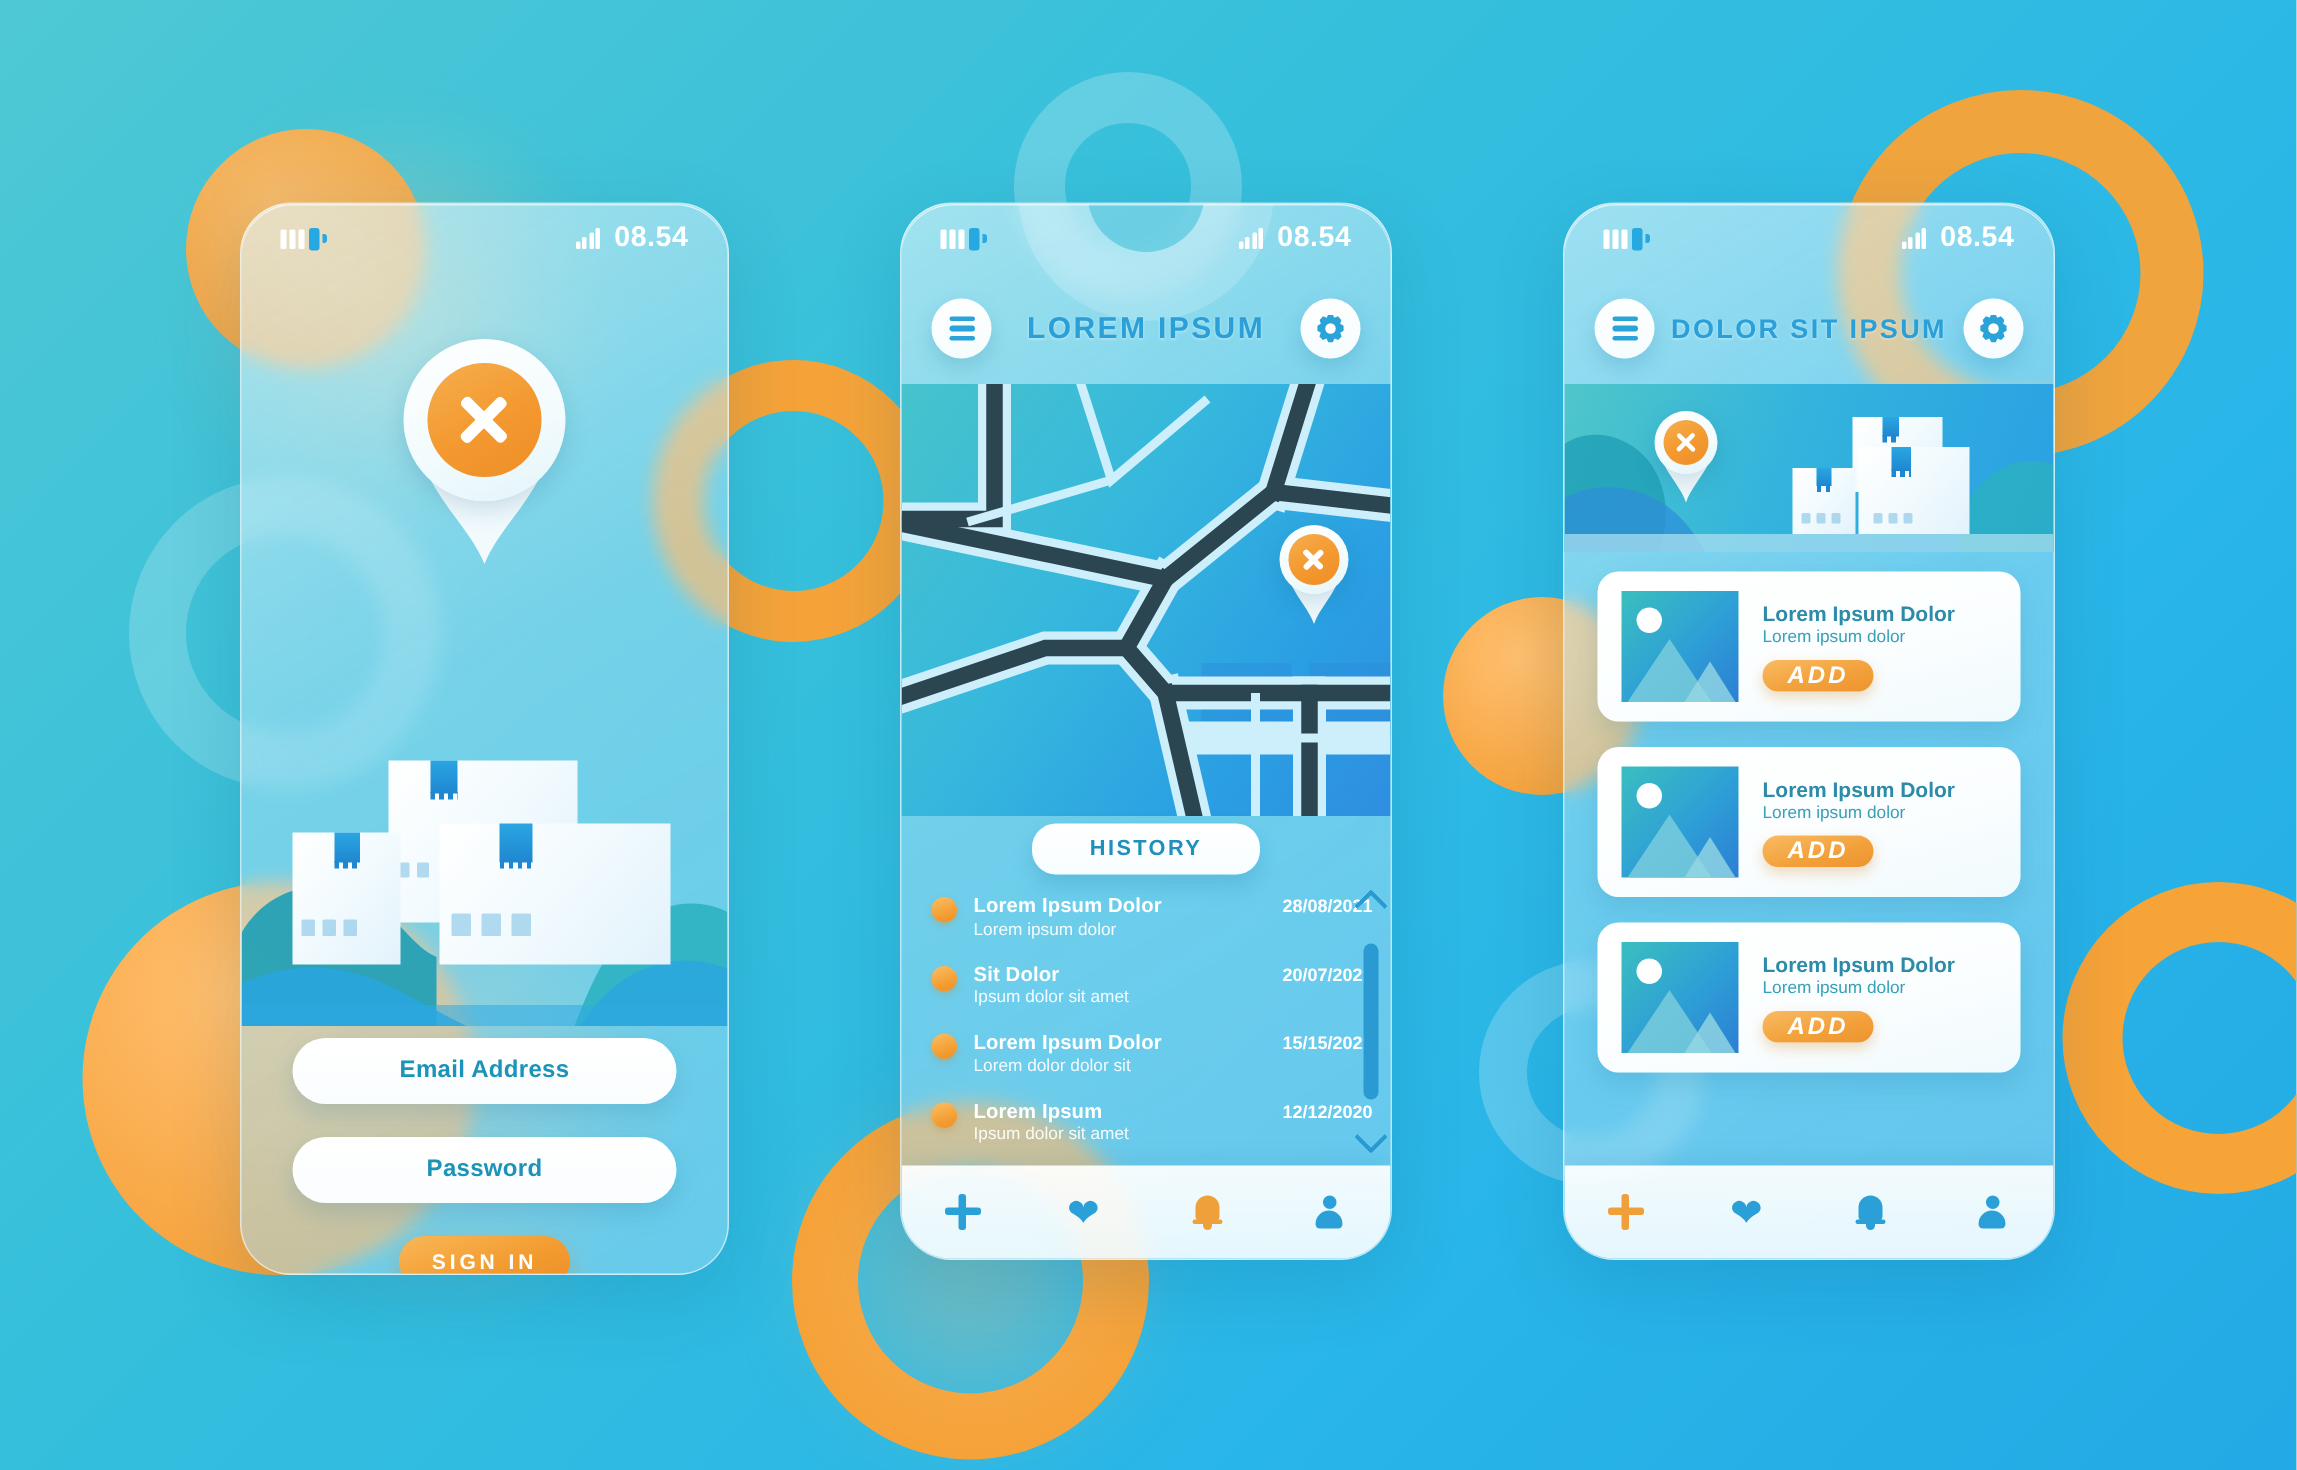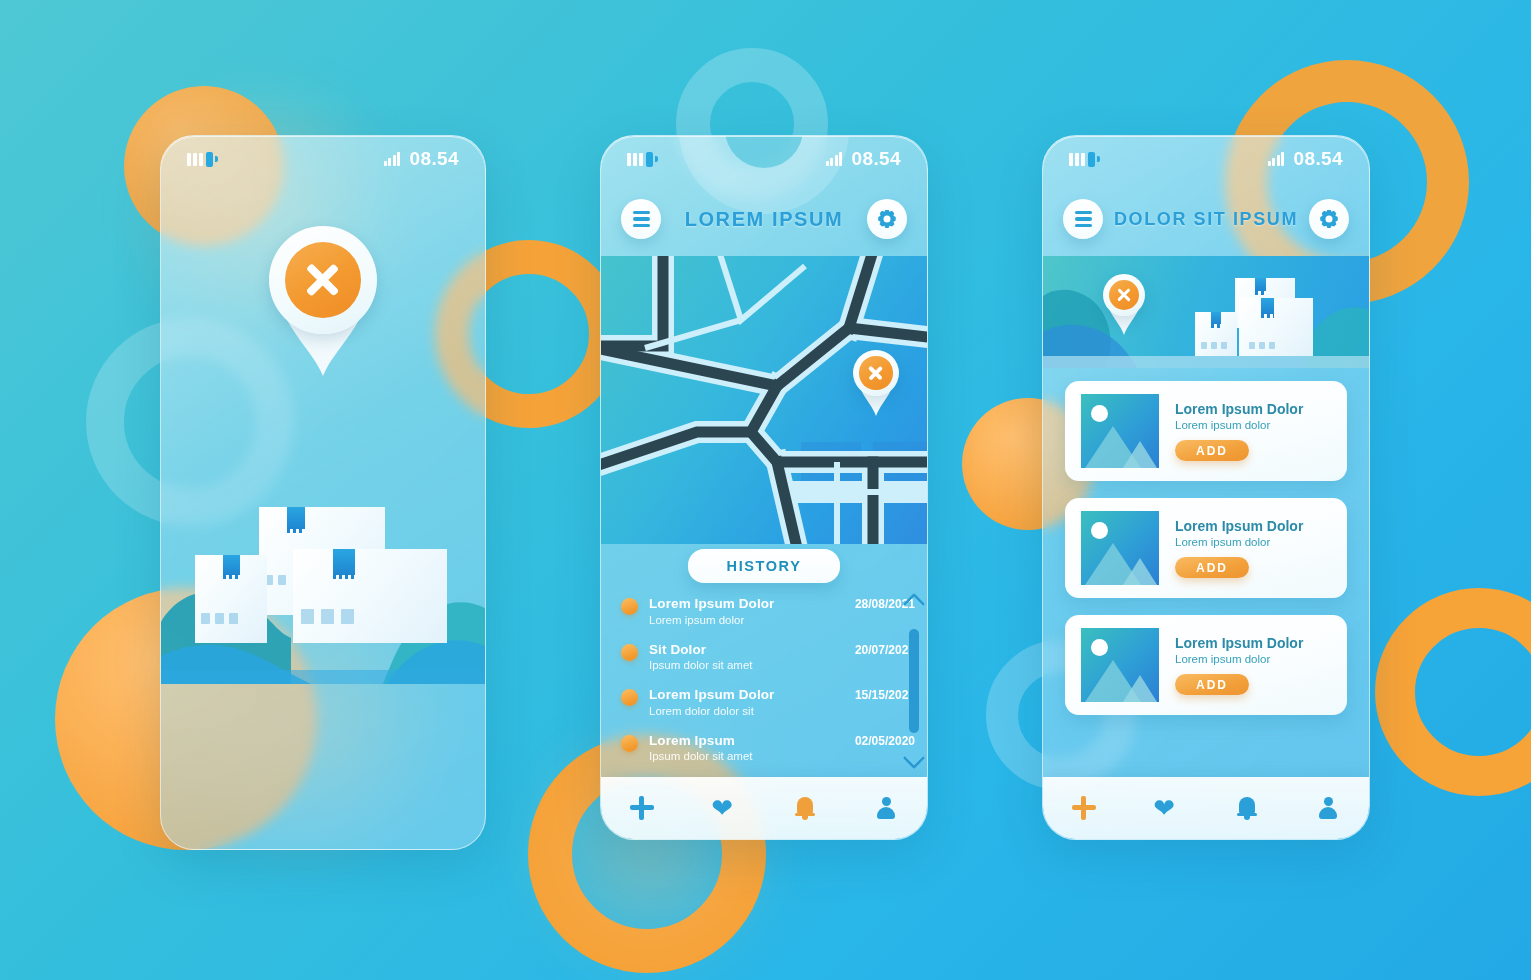--- a/index.html
+++ b/index.html
@@ -141,21 +141,21 @@
     background:linear-gradient(135deg,#3abfbf 0%,#2e9fd6 55%,#2b7fd4 100%);}
   .thumb .sun{position:absolute;left:10px;top:11px;width:17px;height:17px;border-radius:50%;background:#ffffff;}
   .thumb .m1{position:absolute;left:4px;bottom:0;width:0;height:0;border-left:28px solid transparent;border-right:28px solid transparent;border-bottom:42px solid rgba(120,205,220,.85);}
   .thumb .m2{position:absolute;right:2px;bottom:0;width:0;height:0;border-left:17px solid transparent;border-right:17px solid transparent;border-bottom:27px solid rgba(150,215,228,.8);}
   .cbody{flex:1;min-width:0;}
   .ct{color:#2c8ba8;font-size:14px;font-weight:600;line-height:1.15;}
   .cs{color:#36a0b8;font-size:11.5px;font-weight:400;margin-top:2px;}
   .addbtn{margin-top:9px;width:74px;height:21px;border-radius:11px;
     background:linear-gradient(165deg,#f9bb62 0%,#f2a03a 60%,#ee9430 100%);
     display:flex;align-items:center;justify-content:center;box-shadow:0 4px 9px rgba(215,135,35,.30);}
-  .addbtn span{color:#fff;font-size:12px;font-weight:700;letter-spacing:2px;}
+  .addbtn span{color:#fff;font-size:16px;font-weight:700;letter-spacing:2px;font-style:italic;}
 </style>
 </head>
 <body>
 
 <div class="bg">
   <div class="blob" style="left:124px;top:86px;width:160px;height:160px;background:radial-gradient(circle at 35% 30%,#ffb963,#f59a2e);filter:blur(0.4px);opacity:.95;"></div>
   <div class="blob" style="left:55px;top:588px;width:262px;height:262px;background:radial-gradient(circle at 38% 28%,#ffc070,#f49a2d);"></div>
   <div class="ring" style="left:1225px;top:60px;width:160px;height:160px;border:42px solid #f6a338;opacity:.97;"></div>
   <div class="ring" style="left:435px;top:240px;width:120px;height:120px;border:34px solid #f5a338;"></div>
   <div class="ring" style="left:528px;top:735px;width:150px;height:150px;border:44px solid #f5a136;"></div>
@@ -233,20 +233,32 @@
               <span></span>
             </div>
         </div>
       </div>
       <svg width="108" height="60" viewBox="0 0 108 60" style="display:block;margin-top:-18px;">
         <path d="M16,0 C28,24 46,40 54,60 C62,40 80,24 92,0 Z" fill="#f2fafd"></path>
       </svg>
     </div>
   </div>
 
+  <div class="form">
+    <div class="field">
+      <span>Email Address</span>
+    </div>
+    <div class="field">
+      <span>Password</span>
+    </div>
+    <div class="signin">
+      <span>SIGN IN</span>
+    </div>
+
+  </div>
 </div>
 
 <div class="phone" id="phone2">
   <div class="notch">
       <i></i>
     </div>
 
   <div class="statusbar">
     <div class="batt">
       <i></i>
@@ -354,21 +366,21 @@
         <div class="hs">Lorem dolor dolor sit</div>
       </div>
       <div class="hd">15/15/2021</div>
     </div>
     <div class="hrow">
       <div class="dot"></div>
       <div class="hmain">
         <div class="ht">Lorem Ipsum</div>
         <div class="hs">Ipsum dolor sit amet</div>
       </div>
-      <div class="hd">02/05/2020</div>
+      <div class="hd">12/12/2020</div>
     </div>
   </div>
 
   <div class="scroller">
     <div class="chev up"></div>
     <div class="track"></div>
     <div class="chev down"></div>
   </div>
 
   <div class="tabbar">

